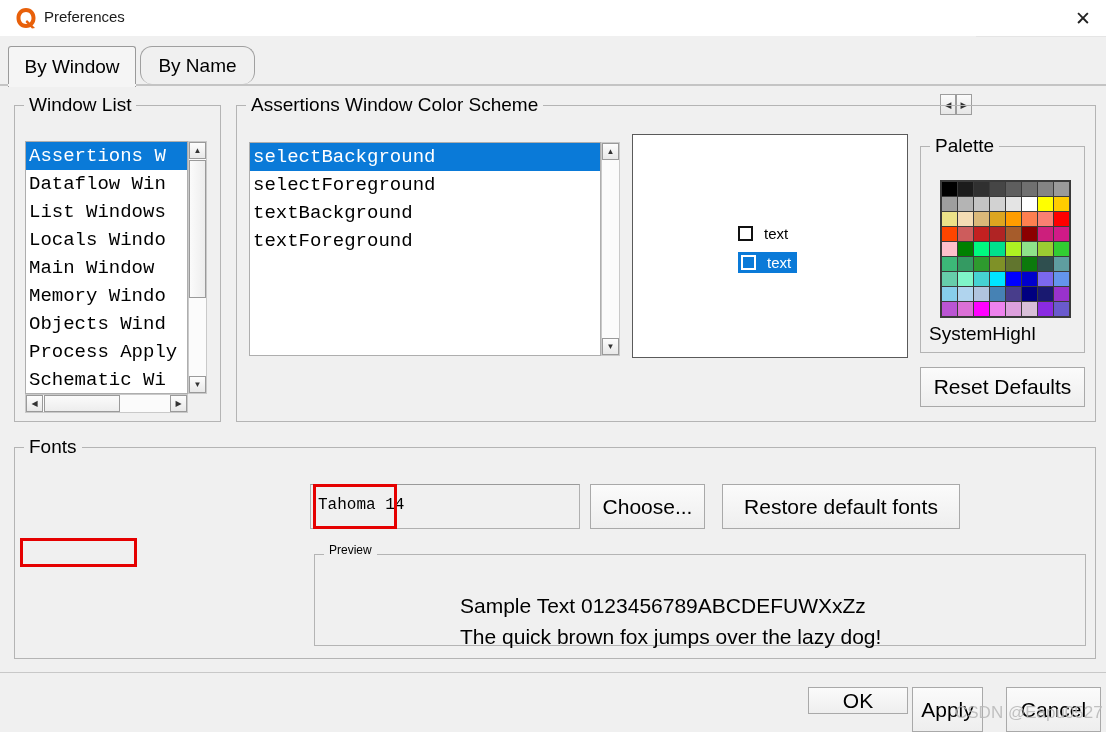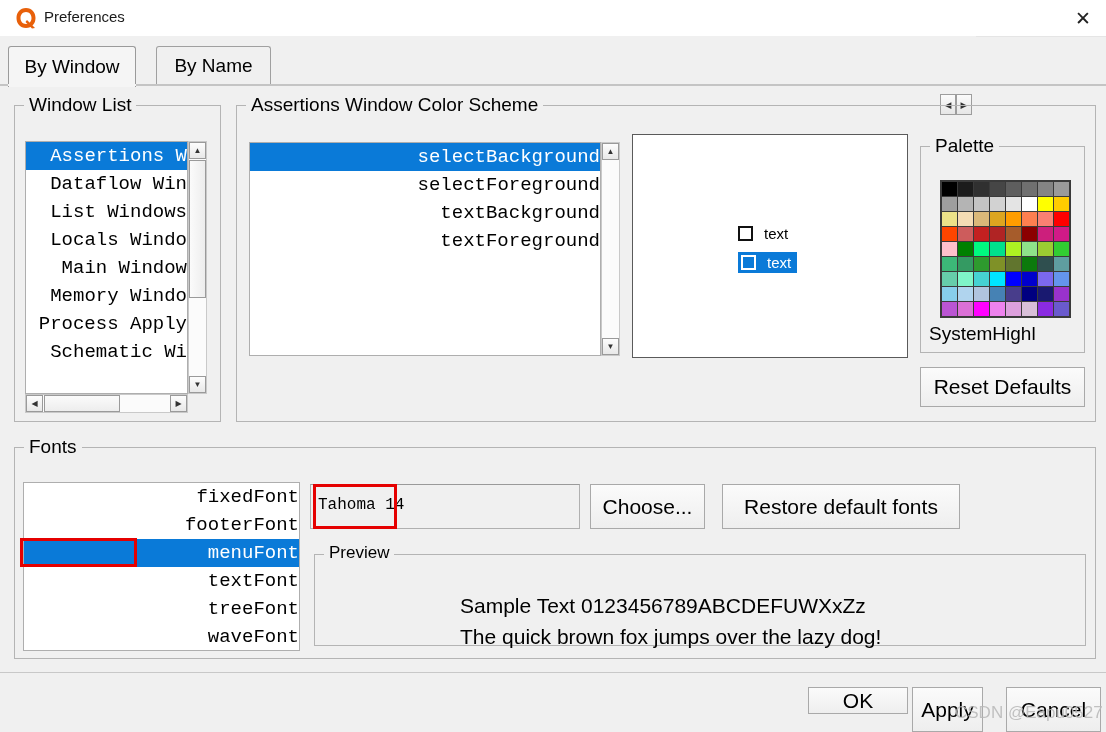--- a/index.html
+++ b/index.html
@@ -58,21 +58,21 @@
     box-sizing: border-box;
     cursor: default;
   }
   .tab.active {
     background: #f5f5f5;
     border-color: #9a9a9a;
     height: 41px;
     z-index: 3;
   }
   #tab-bywindow { left: 8px; width: 128px; }
-  #tab-byname  { left: 156px; width: 115px; }
+  #tab-byname  { left: 140px; width: 115px; border-radius: 12px; }
   #tabbar-underline {
     position: absolute; left: 0; top: 84px;
     width: 1106px; height: 2px;
     background: #c4c4c4;
   }
   #tabbar-underline-active {
     position: absolute; left: 8px; top: 84px;
     width: 128px; height: 2px;
     background: #f5f5f5;
     z-index: 4;
@@ -101,30 +101,29 @@
   }
   .group-title {
     position: absolute;
     top: -12px; left: 9px;
     background: #f0f0f0;
     padding: 0 5px;
     font-size: 19px;
     color: #000;
     white-space: nowrap;
   }
-  .group-title.small { font-size: 17px; }
+  .group-title.small { font-size: 12px; }
 
   
   .listbox {
     position: absolute;
     background: #ffffff;
     border: 1px solid #aeaeae;
     box-sizing: border-box;
     overflow: hidden;
-    text-align: right;
   }
   .list-item {
     font-family: "Liberation Mono", monospace;
     font-size: 19px;
     color: #000;
     line-height: 28px;
     height: 28px;
     padding-left: 3px;
     white-space: nowrap;
     overflow: hidden;
@@ -325,20 +324,21 @@
     <div class="group-title">Window List</div>
   </div>
 
   <div class="listbox" id="window-listbox" style="left:25px; top:141px; width:163px; height:253px;">
     <div class="list-item selected">Assertions W</div>
     <div class="list-item">Dataflow Win</div>
     <div class="list-item">List Windows</div>
     <div class="list-item">Locals Windo</div>
     <div class="list-item">Main Window</div>
     <div class="list-item">Memory Windo</div>
+    <div class="list-item">Objects Wind</div>
     <div class="list-item">Process Apply</div>
     <div class="list-item">Schematic Wi</div>
   </div>
 
   <div class="vscroll" style="left:188px; top:141px; height:253px;">
     <div class="sb-btn sb-up">▲</div>
     <div class="sb-thumb" style="top:18px; height:138px;"></div>
     <div class="sb-btn sb-down">▼</div>
   </div>
 
@@ -453,28 +453,20 @@
       </div>
     <div id="palette-label">SystemHighl</div>
   </div>
 
   <div class="btn" style="left:920px; top:367px; width:165px; height:40px;">Reset Defaults</div>
 
   <div class="groupbox" style="left:14px; top:447px; width:1082px; height:212px;">
     <div class="group-title">Fonts</div>
   </div>
 
-  <div class="listbox" id="fonts-listbox" style="left:23px; top:482px; width:277px; height:169px;">
-    <div class="list-item">fixedFont</div>
-    <div class="list-item">footerFont</div>
-    <div class="list-item selected">menuFont</div>
-    <div class="list-item">textFont</div>
-    <div class="list-item">treeFont</div>
-    <div class="list-item">waveFont</div>
-  </div>
 
   <div id="font-value-field">
     <div id="font-value-text">Tahoma 14</div>
   </div>
 
   <div class="btn" style="left:590px; top:484px; width:115px; height:45px;">Choose...</div>
   <div class="btn" style="left:722px; top:484px; width:238px; height:45px;">Restore default fonts</div>
 
   <div class="groupbox" style="left:314px; top:554px; width:772px; height:92px;">
     <div class="group-title small">Preview</div>

